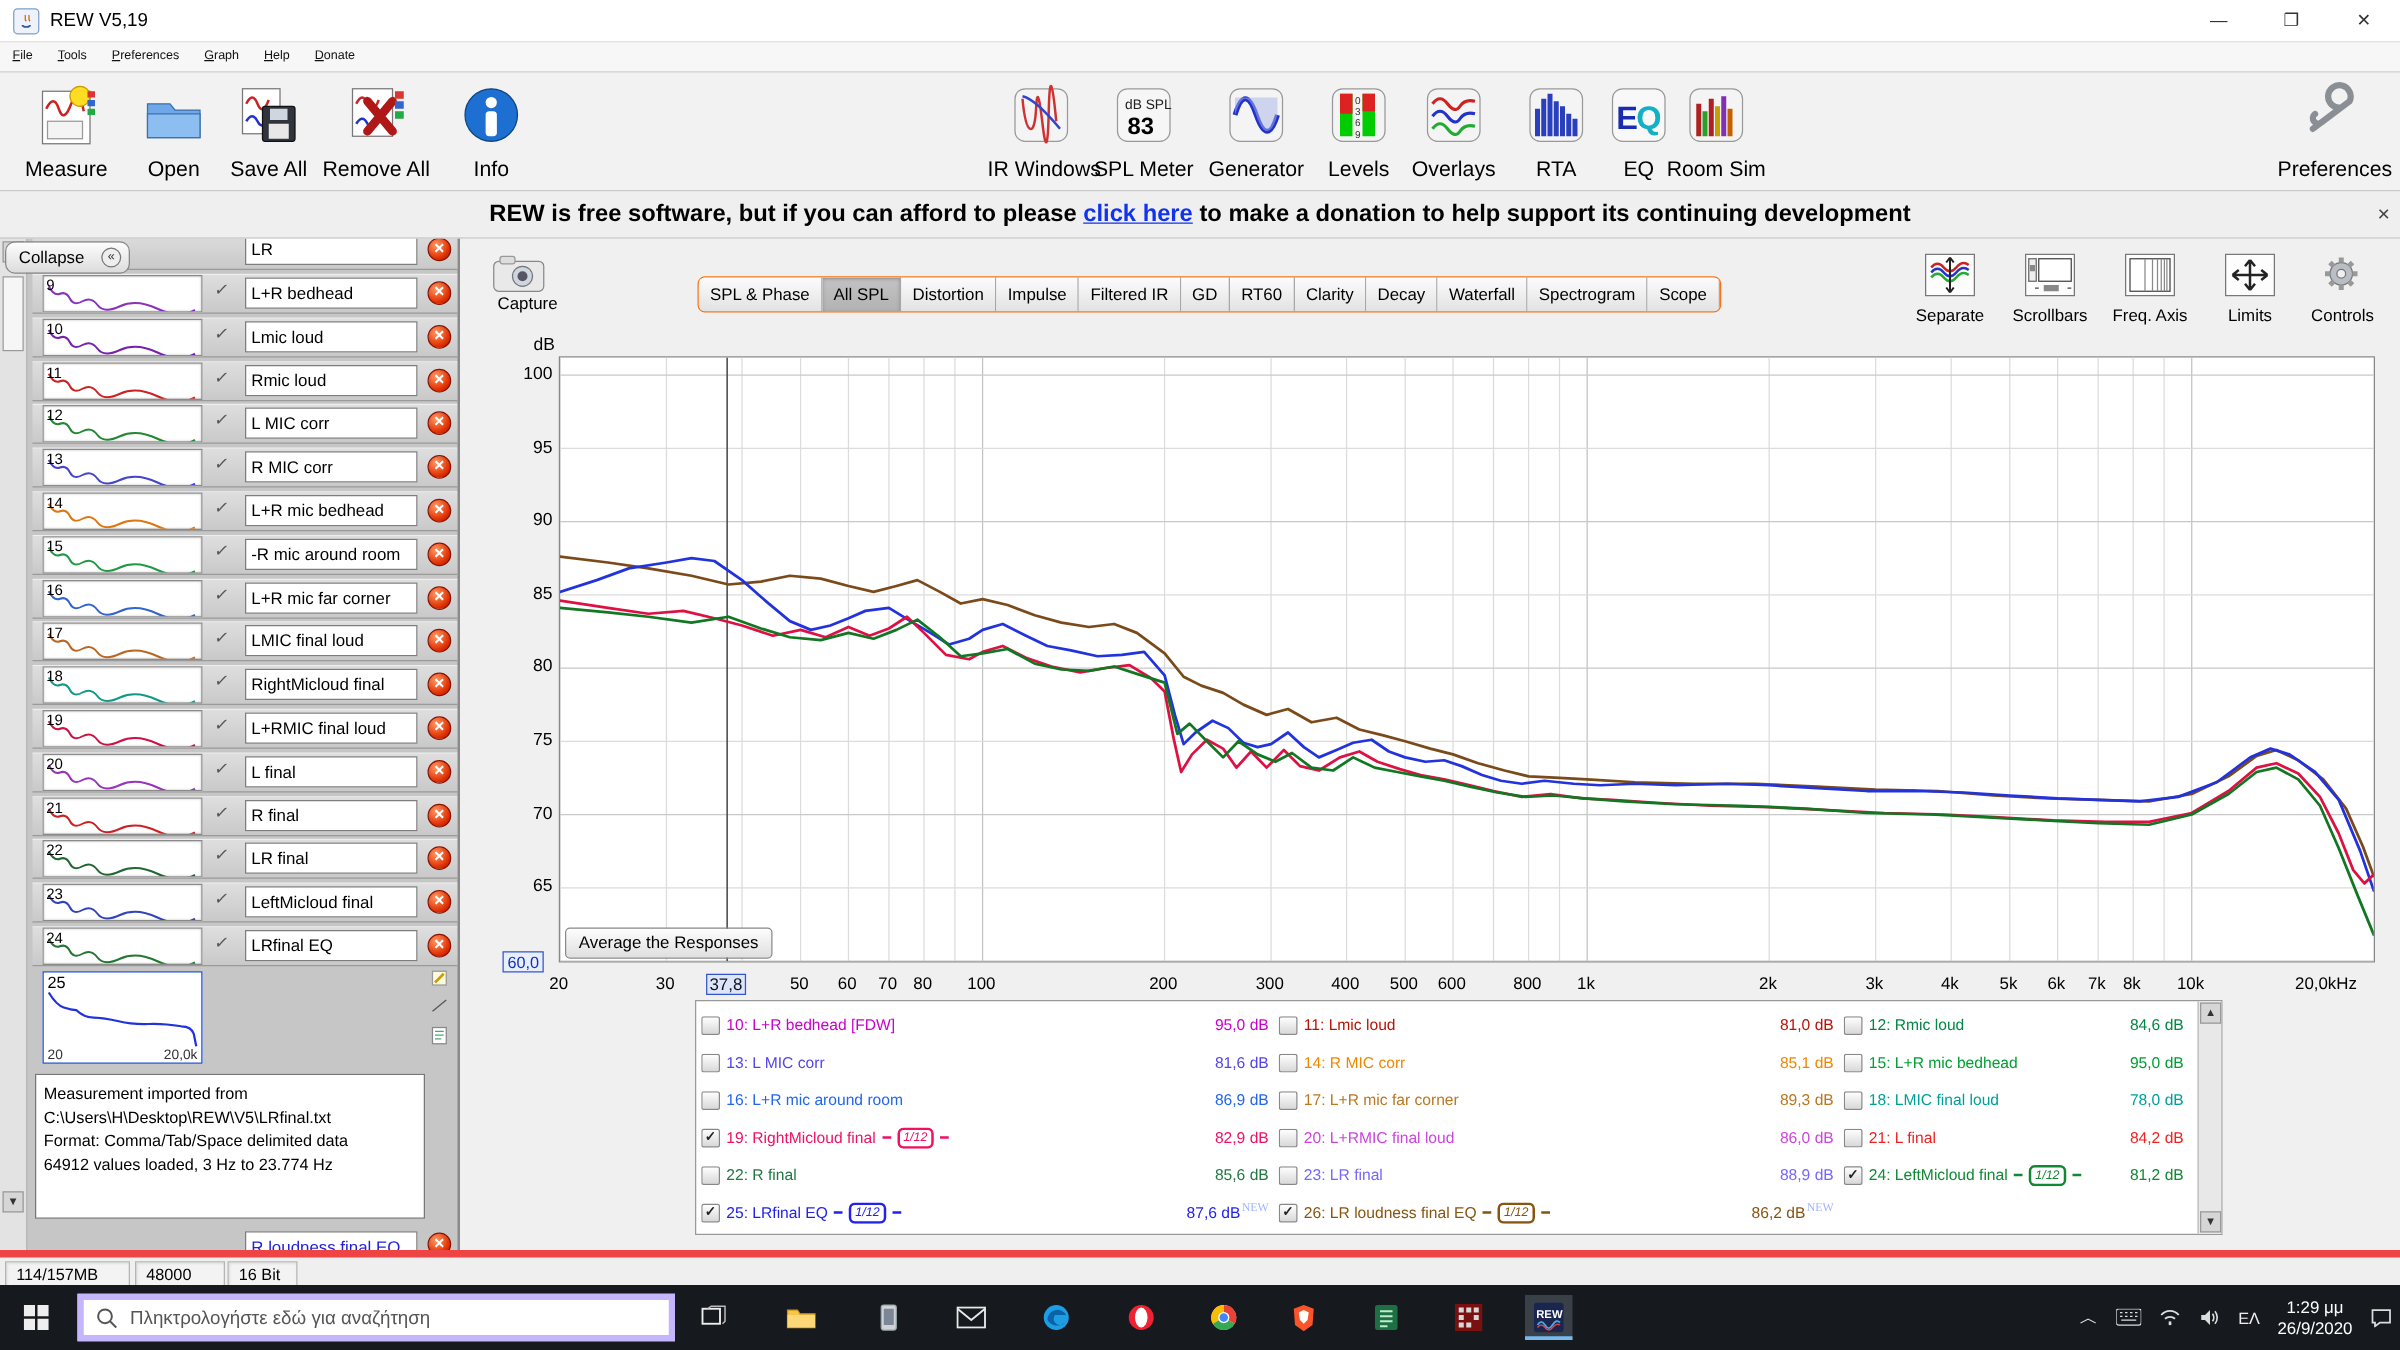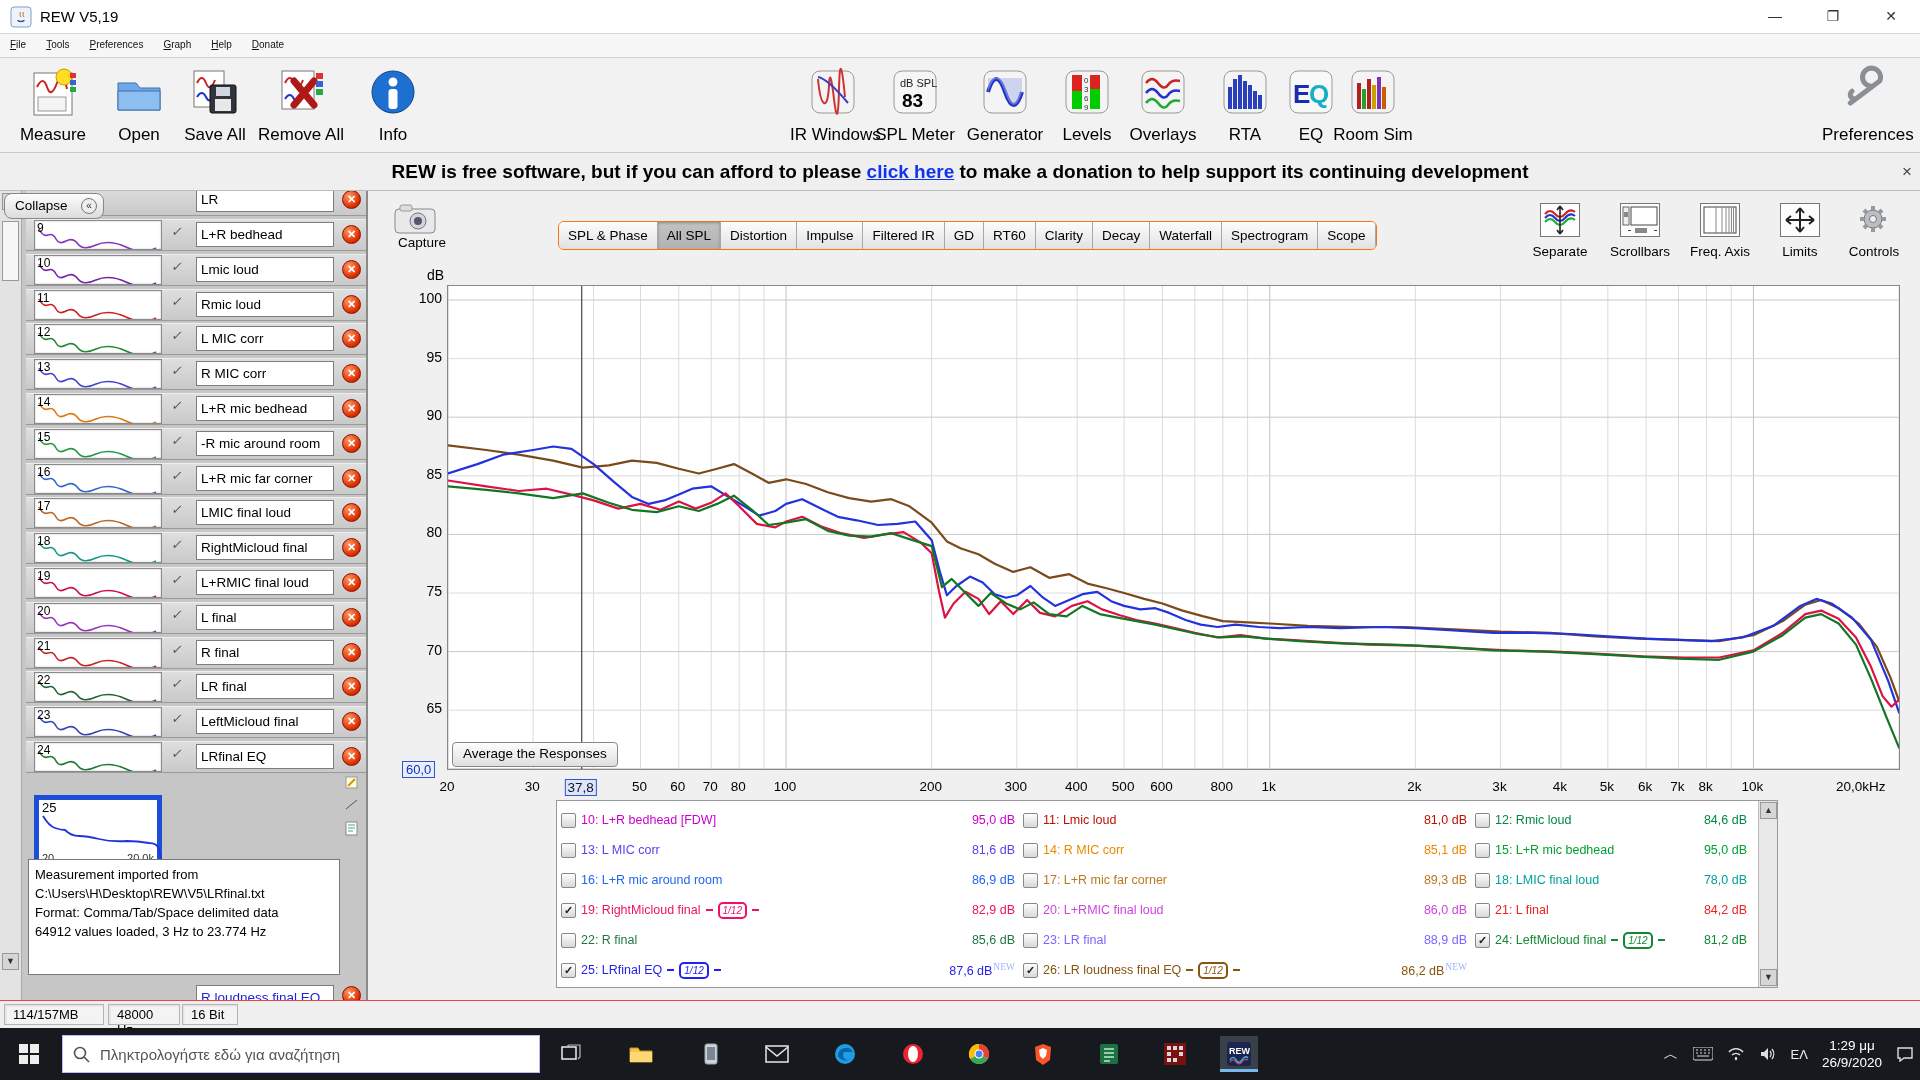--- a/index.html
+++ b/index.html
@@ -28,21 +28,21 @@
   .mrow { position:absolute; left:26px; width:342px; height:34px; }
   .mrow .rowbg { position:absolute; left:0; top:1px; width:340px; height:32px; background:linear-gradient(#dedede,#c9c9c9); border-top:1px solid #eee; border-bottom:1px solid #9a9a9a; }
   .thumb { position:absolute; left:8px; top:2px; width:128px; height:30px; background:#fff; border:1px solid #8a8a8a; box-shadow:inset 0 0 2px #bbb; }
   .thumb .tnum { position:absolute; left:2px; top:0px; font-size:12px; color:#000; }
   .vmark { position:absolute; left:146px; top:6px; font-size:13px; color:#555; transform:skewX(-12deg); }
   .mlabel { position:absolute; left:170px; top:4px; width:138px; height:25px; background:#fff; border:1px solid #7d7d7d; font-size:13.5px; color:#000; line-height:23px; padding-left:4px; white-space:nowrap; overflow:hidden; }
   .xdel { position:absolute; left:316px; top:7px; width:19px; height:19px; border-radius:50%; background:radial-gradient(circle at 35% 30%,#ff9966,#e03000 65%,#a01000); border:1px solid #881100; color:#fff; font-size:11px; font-weight:bold; text-align:center; line-height:17px; }
   #collapse-btn { position:absolute; left:4px; top:2px; width:100px; height:26px; background:linear-gradient(#fdfdfd,#dcdcdc); border:1px solid #888; border-radius:8px; font-size:13.5px; color:#000; text-align:left; padding:4px 0 0 10px; z-index:5; }
   #collapse-btn .chev { float:right; margin-right:6px; width:16px; height:16px; border:1px solid #777; border-radius:50%; font-size:10px; line-height:14px; text-align:center; color:#333; background:#eee; }
   #sel-item { position:absolute; left:26px; top:584px; width:342px; height:80px; }
-  #sel-thumb { position:absolute; left:8px; top:20px; width:128px; height:74px; background:#fff; border:5px solid #1d4ed8; }
+  #sel-thumb { position:absolute; left:8px; top:2px; width:128px; height:74px; background:#fff; border:1px solid #1d4ed8; }
   #sel-thumb .tnum { position:absolute; left:3px; top:0; font-size:13px; color:#000; }
   #sel-thumb .ax { position:absolute; bottom:0; font-size:11px; color:#333; }
   #sel-info { position:absolute; left:150px; top:2px; width:190px; font-size:13px; color:#000; line-height:18px; white-space:nowrap; }
   .sideicon { position:absolute; left:318px; width:16px; height:16px; font-size:12px; text-align:center; }
   #notes-box { position:absolute; left:28px; top:668px; width:312px; height:116px; background:#fff; border:1px solid #777; font-size:13px; color:#000; padding:5px 6px; line-height:19px; }
   #partial-row { position:absolute; left:26px; top:790px; width:342px; height:30px; }
   #partial-row .mlabel { color:#2222dd; }
   
   #gpanel { position:absolute; left:370px; top:0; width:1550px; height:809px; background:#f0f0f0; }
   #capture { position:absolute; left:22px; top:10px; width:60px; text-align:center; }
@@ -67,24 +67,24 @@
   #leg-scroll .sb-arrow { left:1px; }
   #leg-rows { position:absolute; left:4px; top:4px; width:1194px; }
   .legrow { display:grid; grid-template-columns:462px 452px 1fr; height:30px; align-items:center; }
   .legcell { display:flex; align-items:center; gap:5px; font-size:12.5px; white-space:nowrap; overflow:hidden; padding-right:8px; }
   .cb { flex:0 0 15px; width:15px; height:15px; background:linear-gradient(#fefefe,#d8d8d8); border:1px solid #888; border-radius:2px; font-size:11px; line-height:13px; text-align:center; color:#222; font-weight:bold; }
   .legval { margin-left:auto; min-width:52px; text-align:right; }
   .sup-new { font-size:9.5px; color:#a0b4ff; vertical-align:super; margin-left:1px;font-family:Liberation Serif, serif; }
   .badge { flex:0 0 auto; display:inline-block; border-radius:5px; font-size:10px; padding:0 3px; line-height:13px; border:2px solid currentColor; font-style:italic; }
   .stub { flex:0 0 7px; height:2px; }
   
-  #statusbar { position:absolute; left:0; top:1000px; width:1920px; height:28px; background:#efefef; border-top:1px solid #ef4444; }
+  #statusbar { position:absolute; left:0; top:1000px; width:1920px; height:28px; background:#efefef; border-top:6px solid #ef4444; }
   .stcell { position:absolute; top:3px; height:21px; border:1px solid #b5b5b5; box-shadow:inset 1px 1px 2px #ddd; font-size:13px; color:#000; padding:2px 8px; background:#f3f3f3; }
   #taskbar { position:absolute; left:0; top:1028px; width:1920px; height:52px; background:#161a1e; }
-  #tb-search { position:absolute; left:62px; top:7px; width:478px; height:38px; background:#ffffff; border:1px solid #c4b5fd; display:flex; align-items:center; gap:10px; padding-left:10px; font-size:15px; color:#555; }
+  #tb-search { position:absolute; left:62px; top:7px; width:478px; height:38px; background:#ffffff; border:5px solid #c4b5fd; display:flex; align-items:center; gap:10px; padding-left:10px; font-size:15px; color:#555; }
   .tbicon { position:absolute; top:8px; width:38px; height:36px; display:flex; align-items:center; justify-content:center; }
   .tbicon.active { background:#3a4048; box-shadow:inset 0 -3px 0 #76b9ed; }
   #tray { position:absolute; right:6px; top:0; height:52px; display:flex; align-items:center; gap:14px; color:#fff; }
   #tray .tico { font-size:15px; color:#eee; }
   #clock { text-align:center; font-size:13.5px; line-height:17px; color:#fff; }
   svg { display:block; }
 </style>
 </head>
 <body>
 

